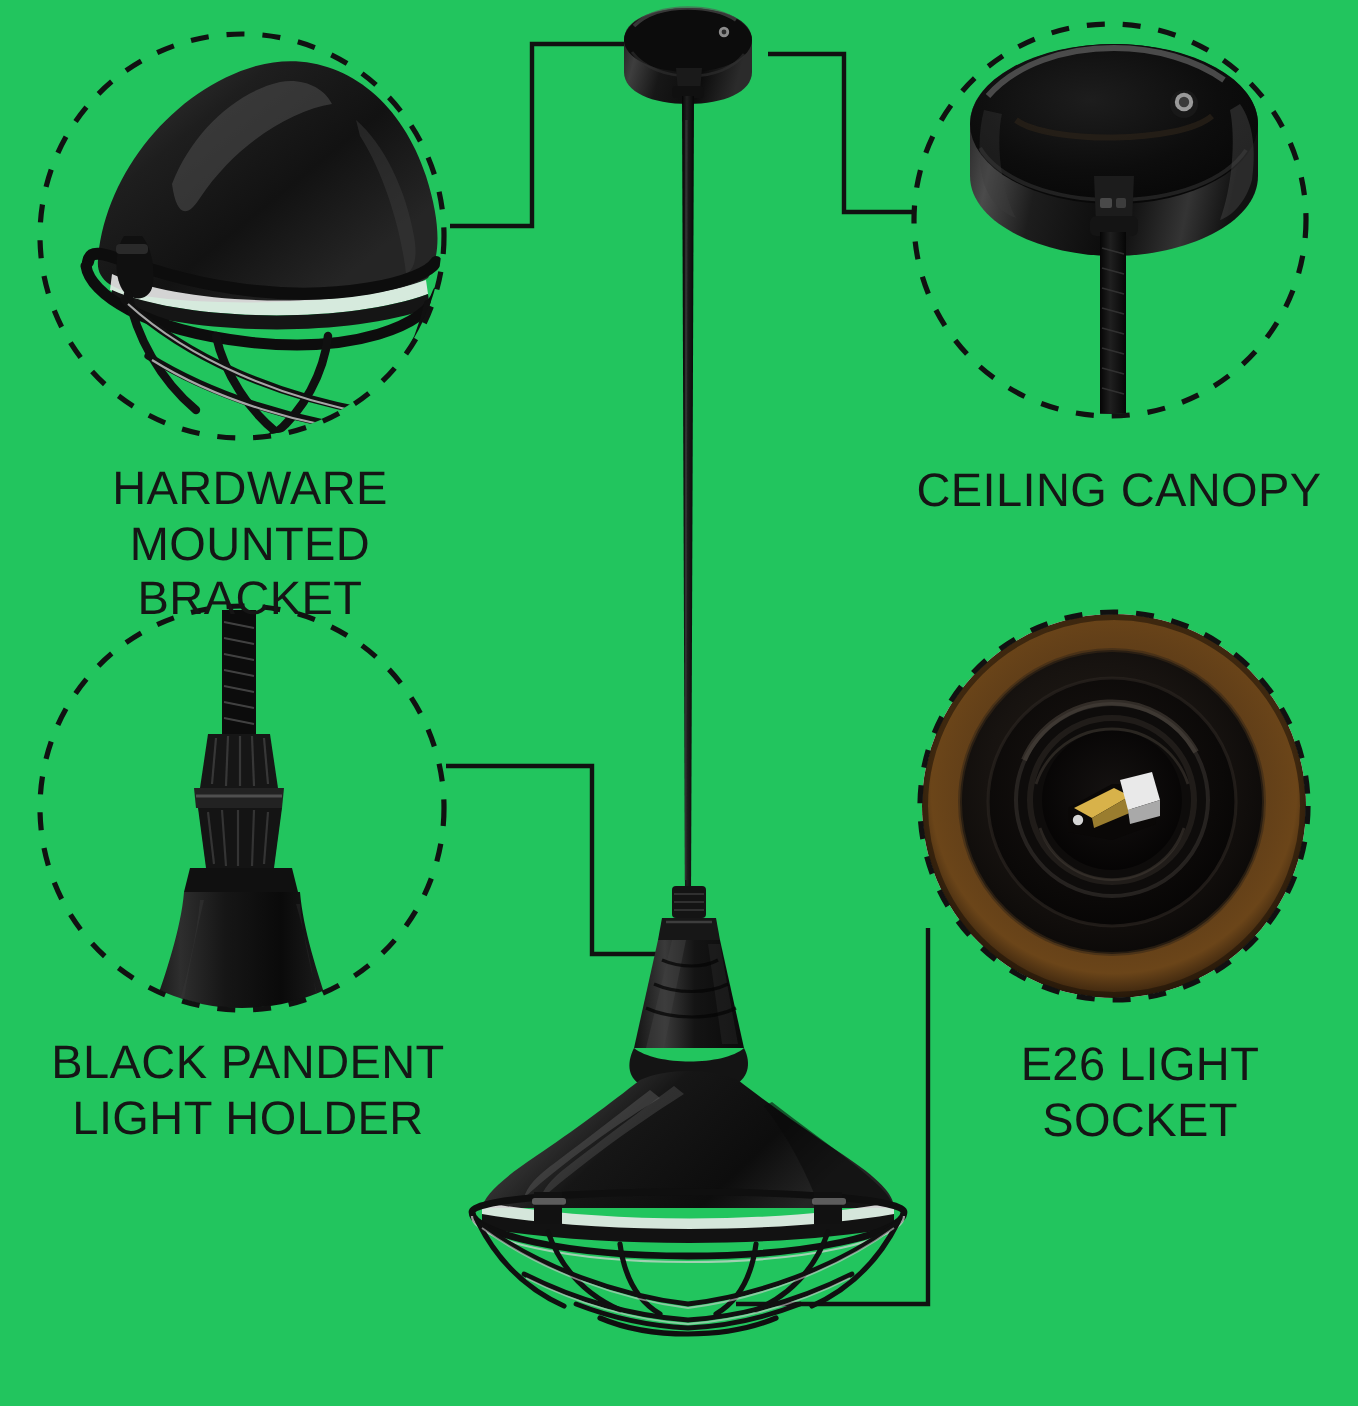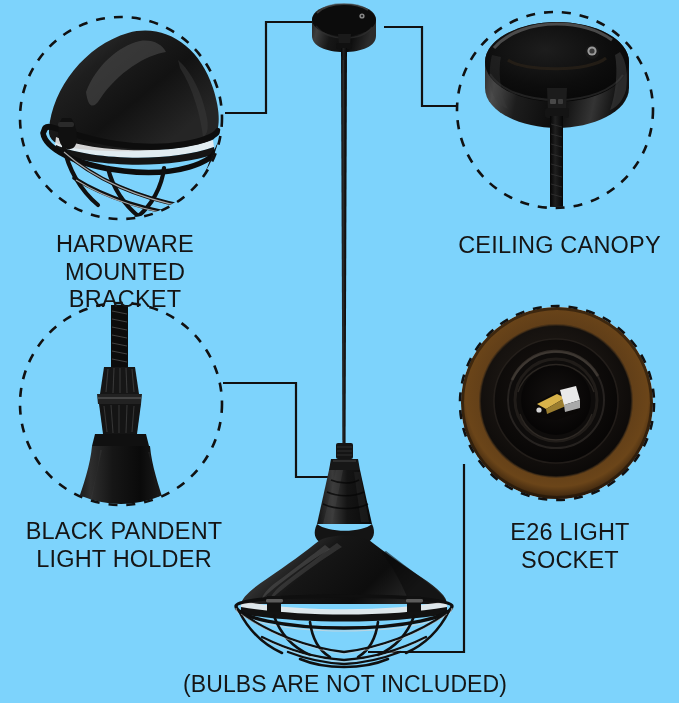--- a/index.html
+++ b/index.html
@@ -4,21 +4,21 @@
 <style>
   html, body {
     margin: 0;
     padding: 0;
     background: #ffffff;
   }
   #page {
     position: relative;
     width: 679px;
     height: 703px;
-    background: #7dd3fc;
+    background: #22c55e;
     overflow: hidden;
     font-family: "Liberation Sans", sans-serif;
     -webkit-font-smoothing: antialiased;
   }
   .layer {
     position: absolute;
     left: 0;
     top: 0;
     width: 679px;
     height: 703px;
@@ -433,15 +433,14 @@
   <div class="label label-lg" id="lbl-hardware">HARDWARE MOUNTED
 BRACKET</div>
 
   <div class="label label-lg" id="lbl-holder">BLACK PANDENT
 LIGHT HOLDER</div>
 
   <div class="label label-lg" id="lbl-canopy">CEILING CANOPY</div>
 
   <div class="label label-lg" id="lbl-socket">E26 LIGHT SOCKET</div>
 
-  <div class="label label-cap" id="lbl-bulbs">(BULBS ARE NOT INCLUDED)</div>
 
 </div>
 
 </body></html>

